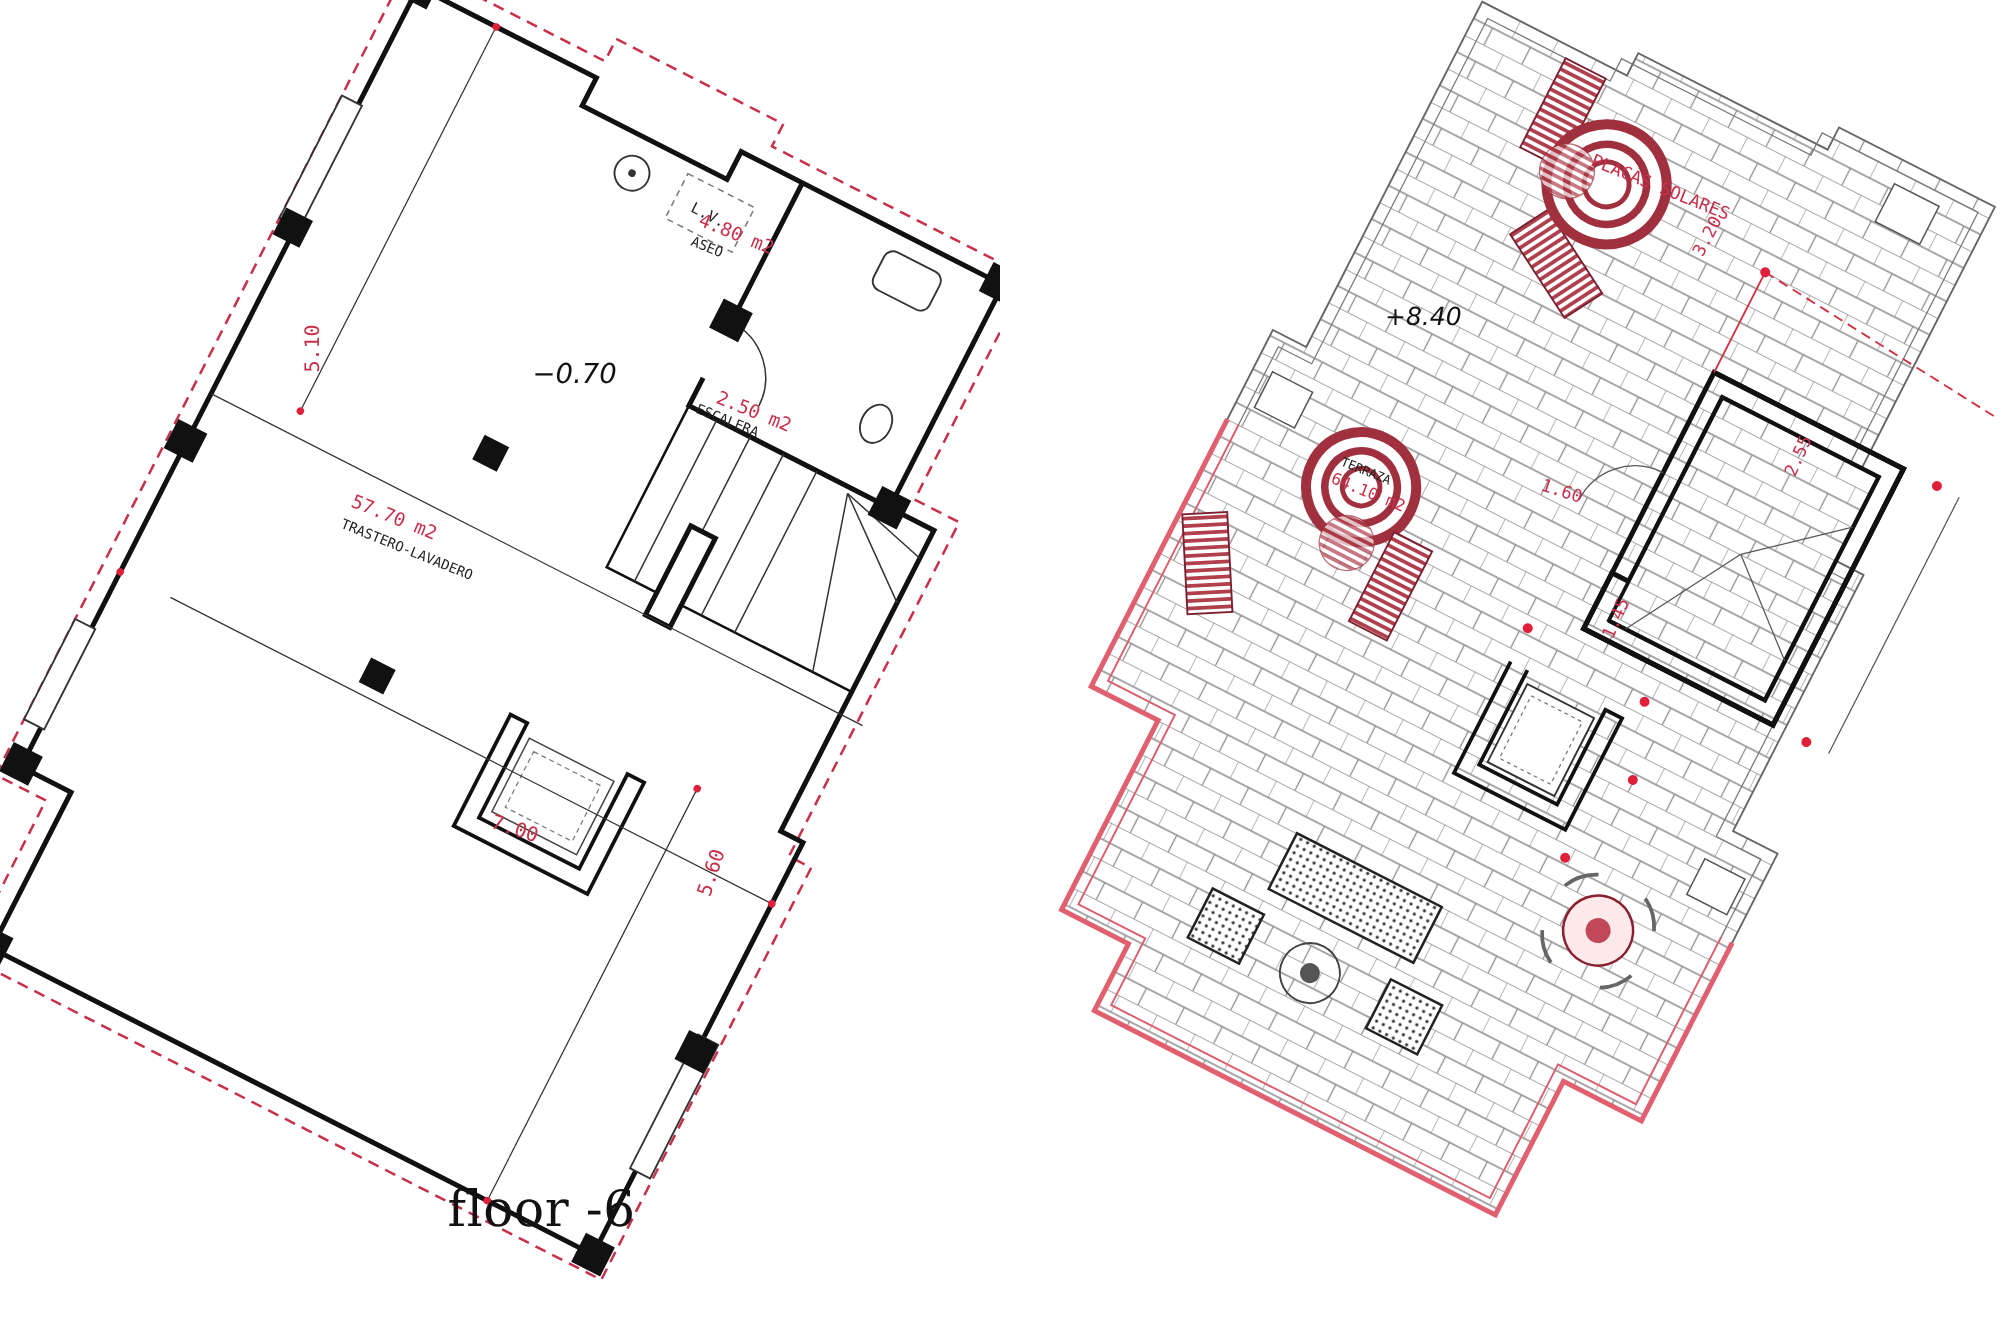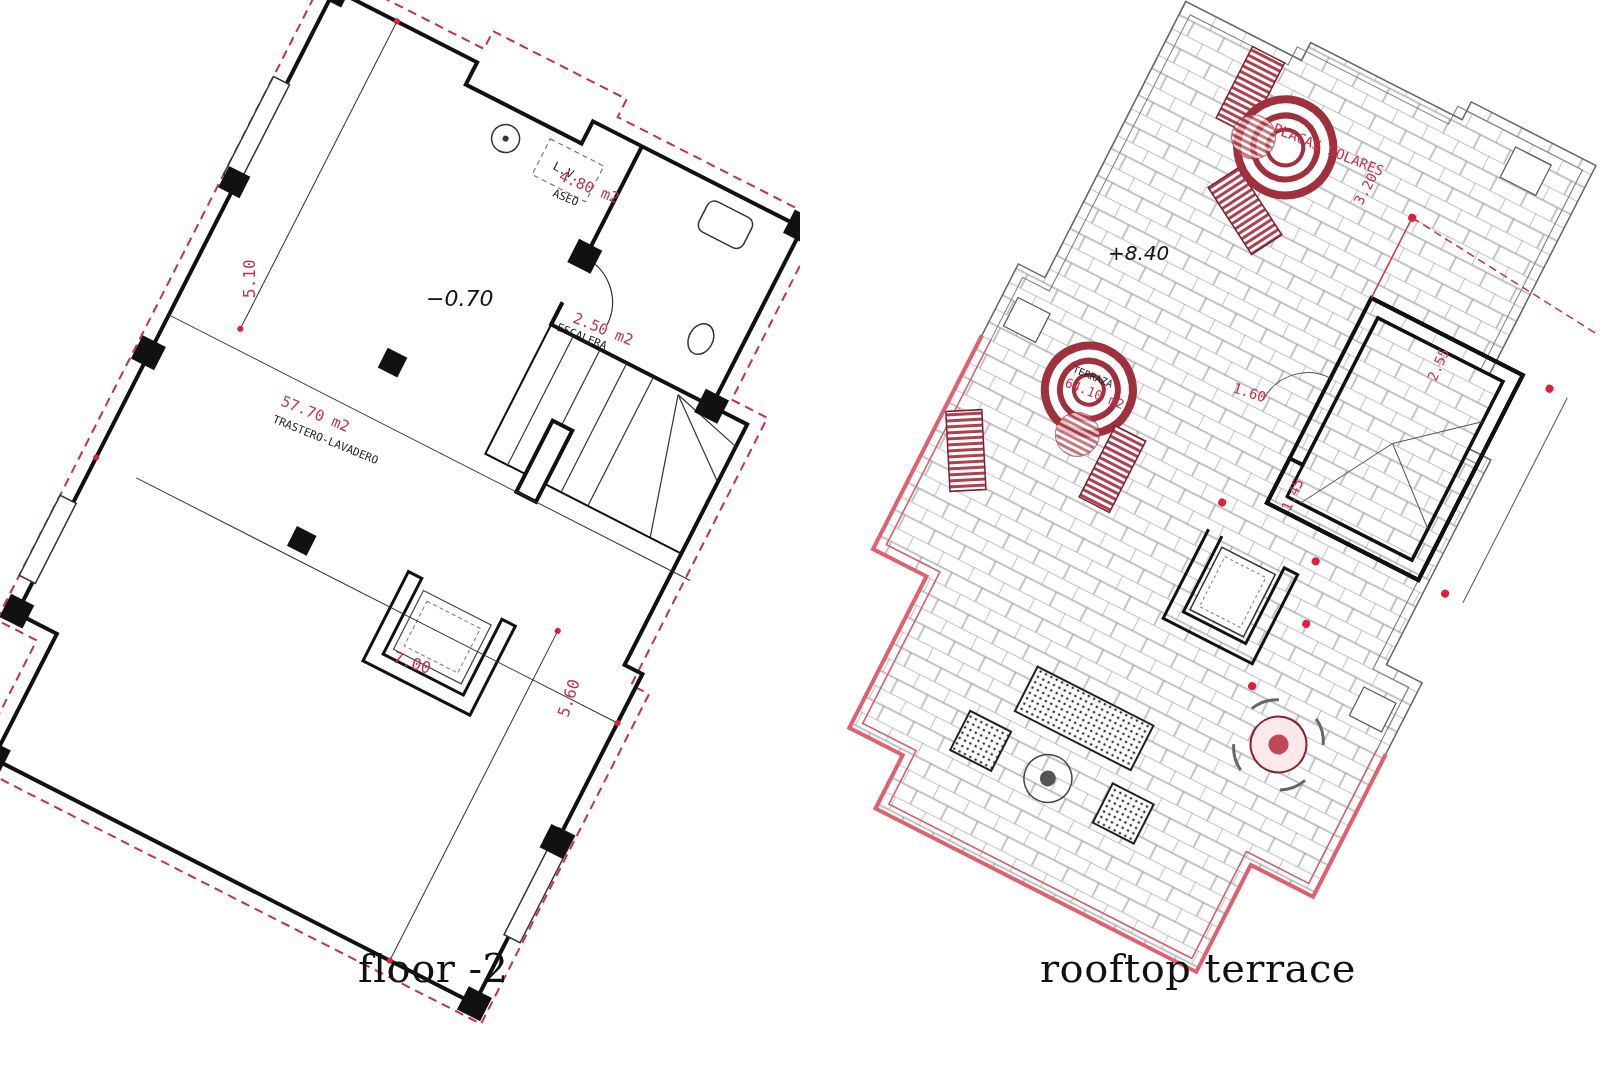--- a/index.html
+++ b/index.html
@@ -97,21 +97,21 @@
     <text class="lbl-blk" font-size="11" transform="translate(272 422) rotate(22)">TRASTERO-LAVADERO</text>
 
     <text class="lbl-red" font-size="15" transform="translate(558 180) rotate(22)">4.80 m2</text>
     <text class="lbl-blk" font-size="11" transform="translate(552 196) rotate(22)">ASEO</text>
 
     <text class="lbl-red" font-size="15" transform="translate(572 322) rotate(22)">2.50 m2</text>
     <text class="lbl-blk" font-size="11" transform="translate(556 330) rotate(22)">ESCALERA</text>
 
     <text class="lvl" font-size="22" x="426" y="306">−0.70</text>
   </svg>
-  <div class="caption" id="cap-floor">floor -2</div>
+  <div class="caption" id="cap-floor">floor -6</div>
 </div>
 
 <div class="plan" id="plan-roof">
   <svg width="800" height="1066" viewBox="0 0 800 1066">
     <defs>
       <pattern id="tiles" width="34" height="30" patternUnits="userSpaceOnUse">
         <rect width="34" height="30" fill="#fff"></rect>
         <path d="M0 0 H34 M0 15 H34 M0 0 V15 M17 15 V30" stroke="#8a8a8a" stroke-width="1" fill="none"></path>
       </pattern>
       <pattern id="dots" width="6" height="6" patternUnits="userSpaceOnUse">
@@ -199,14 +199,13 @@
 
     <text class="lvl" font-size="20" x="308" y="260">+8.40</text>
     <text class="lbl-red" font-size="14" transform="translate(472 132) rotate(22)">PLACAS SOLARES</text>
     <text class="lbl-red" font-size="14" transform="translate(562 206) rotate(-62)">3.20</text>
     <text class="lbl-red" font-size="14" transform="translate(636 382) rotate(-66)">2.55</text>
     <text class="lbl-red" font-size="14" transform="translate(432 392) rotate(18)">1.60</text>
     <text class="lbl-red" font-size="14" transform="translate(490 512) rotate(-66)">1.45</text>
     <text class="lbl-blk" font-size="10" transform="translate(272 372) rotate(22)">TERRAZA</text>
     <text class="lbl-red" font-size="13" transform="translate(264 386) rotate(22)">64.10 m2</text>
   </svg>
-  <div class="caption" id="cap-roof">rooftop terrace</div>
 </div>
 
 </body></html>

